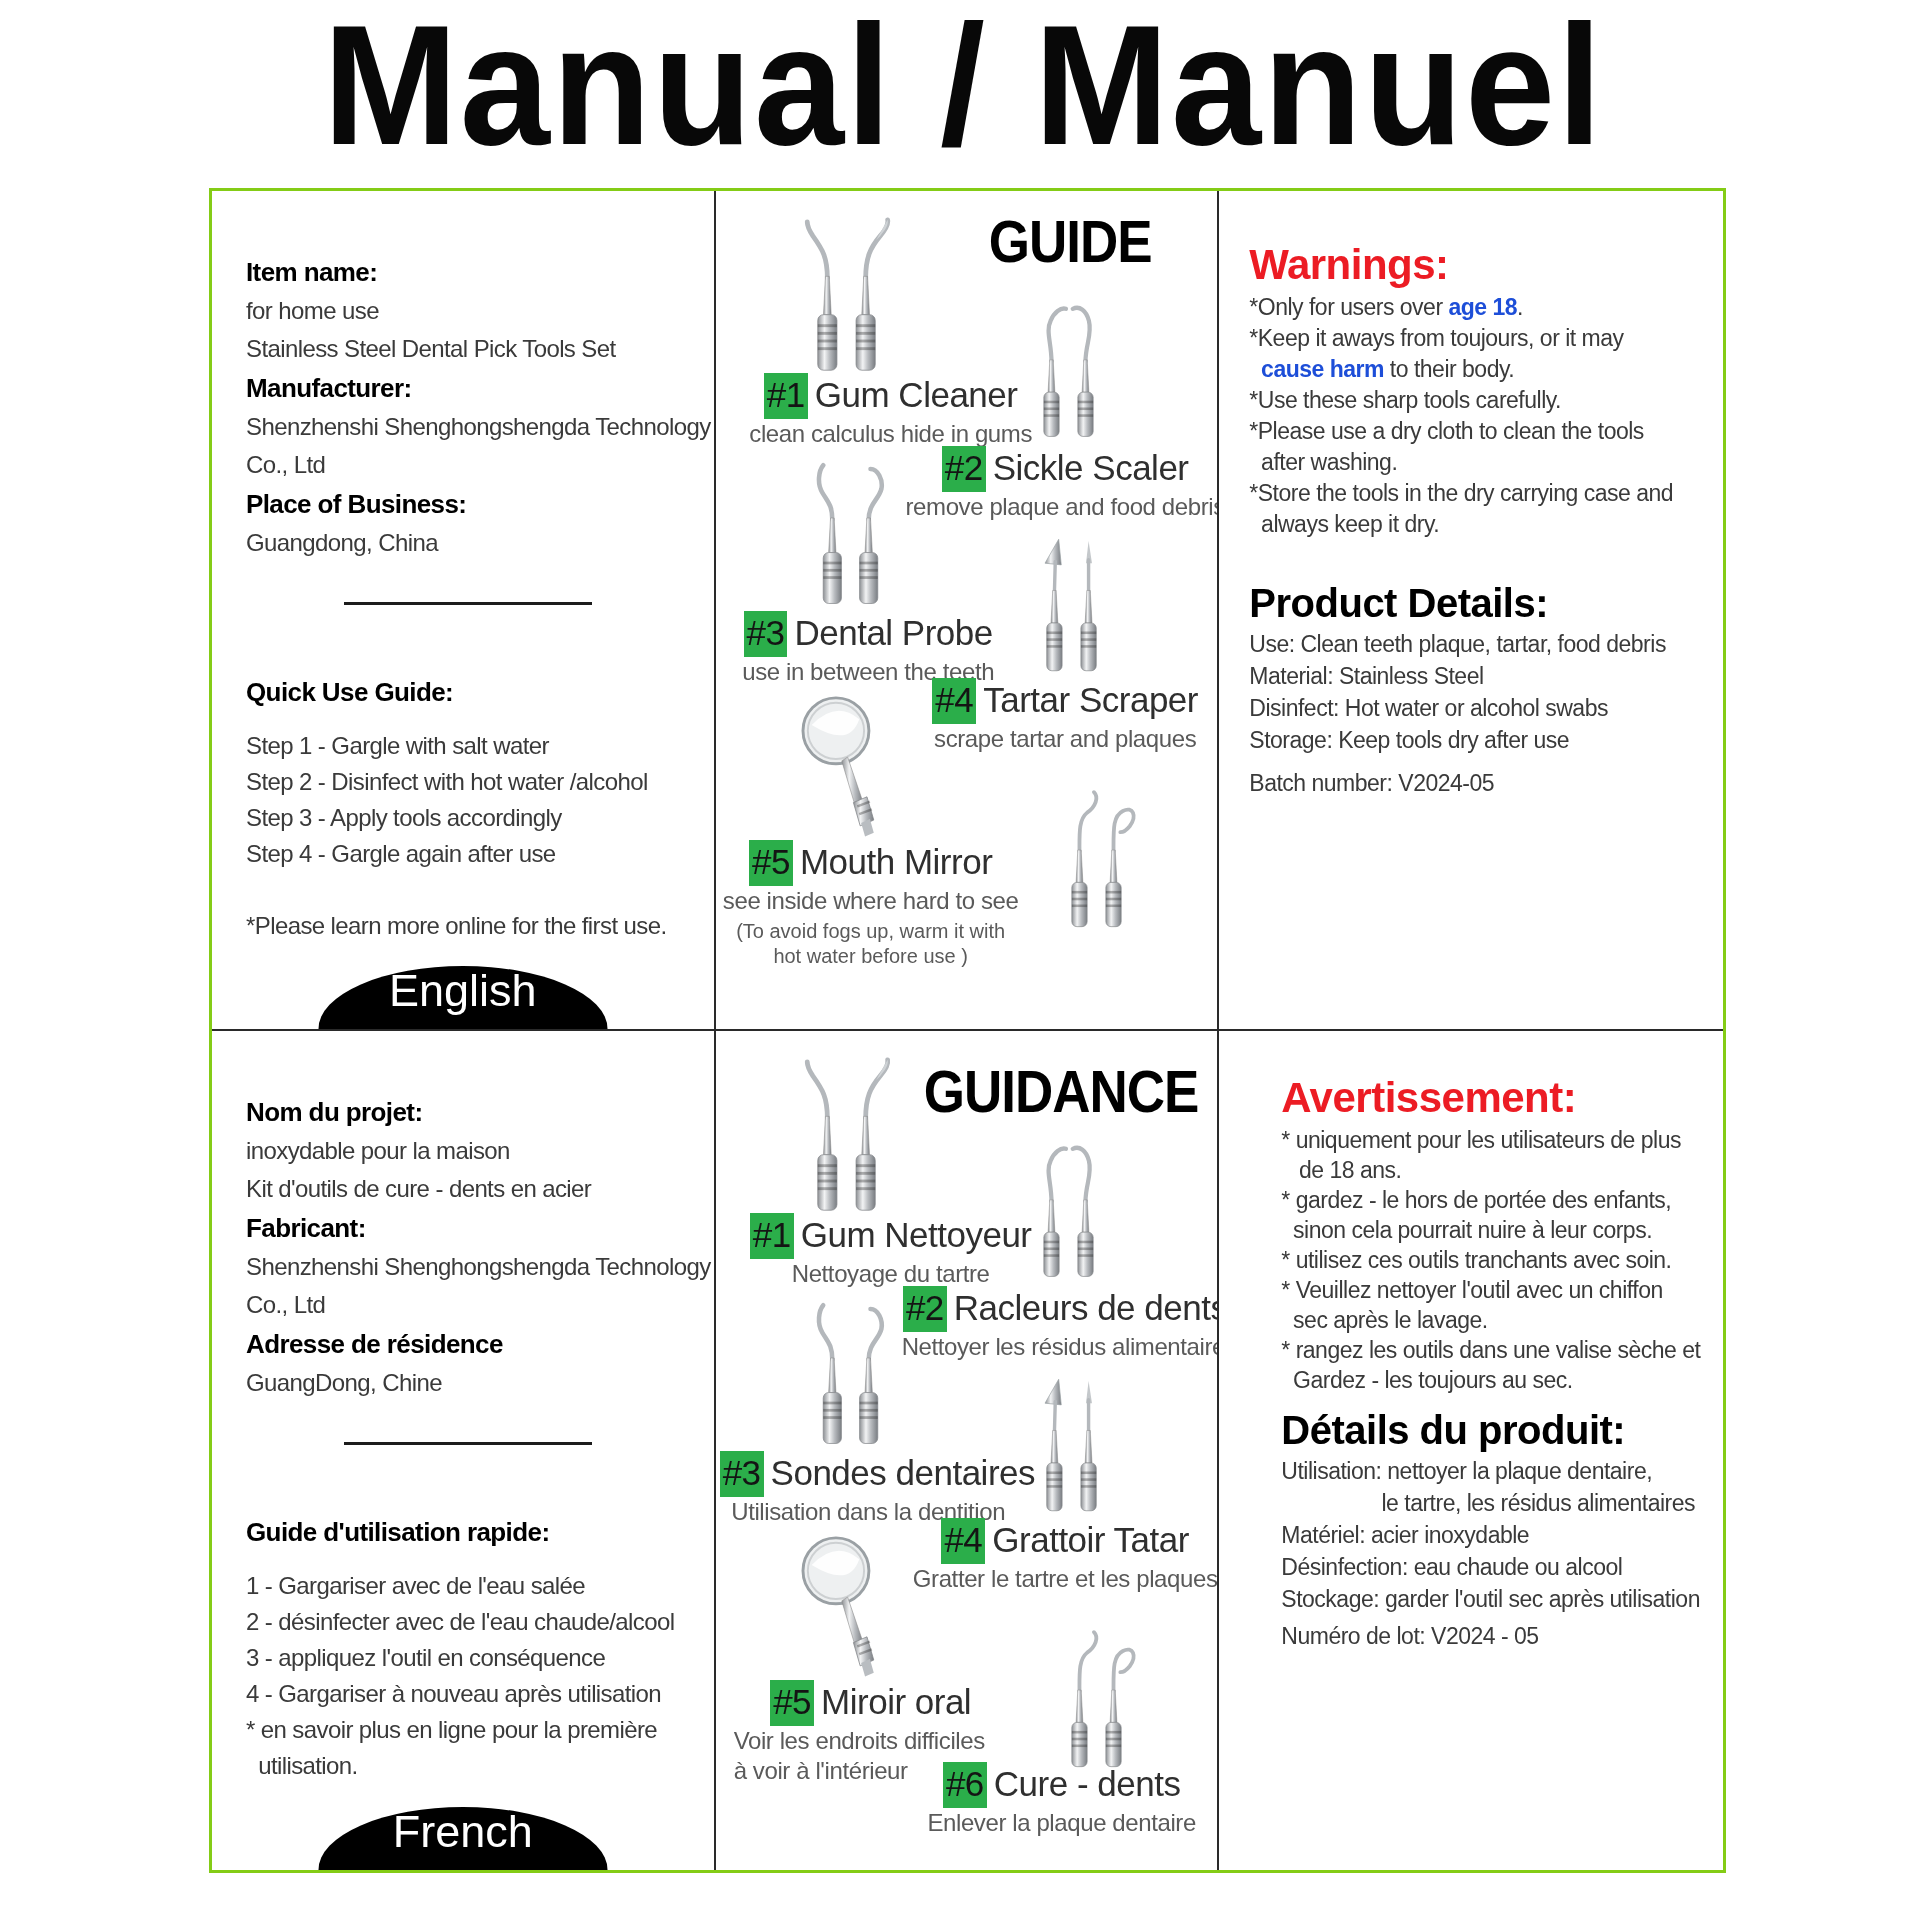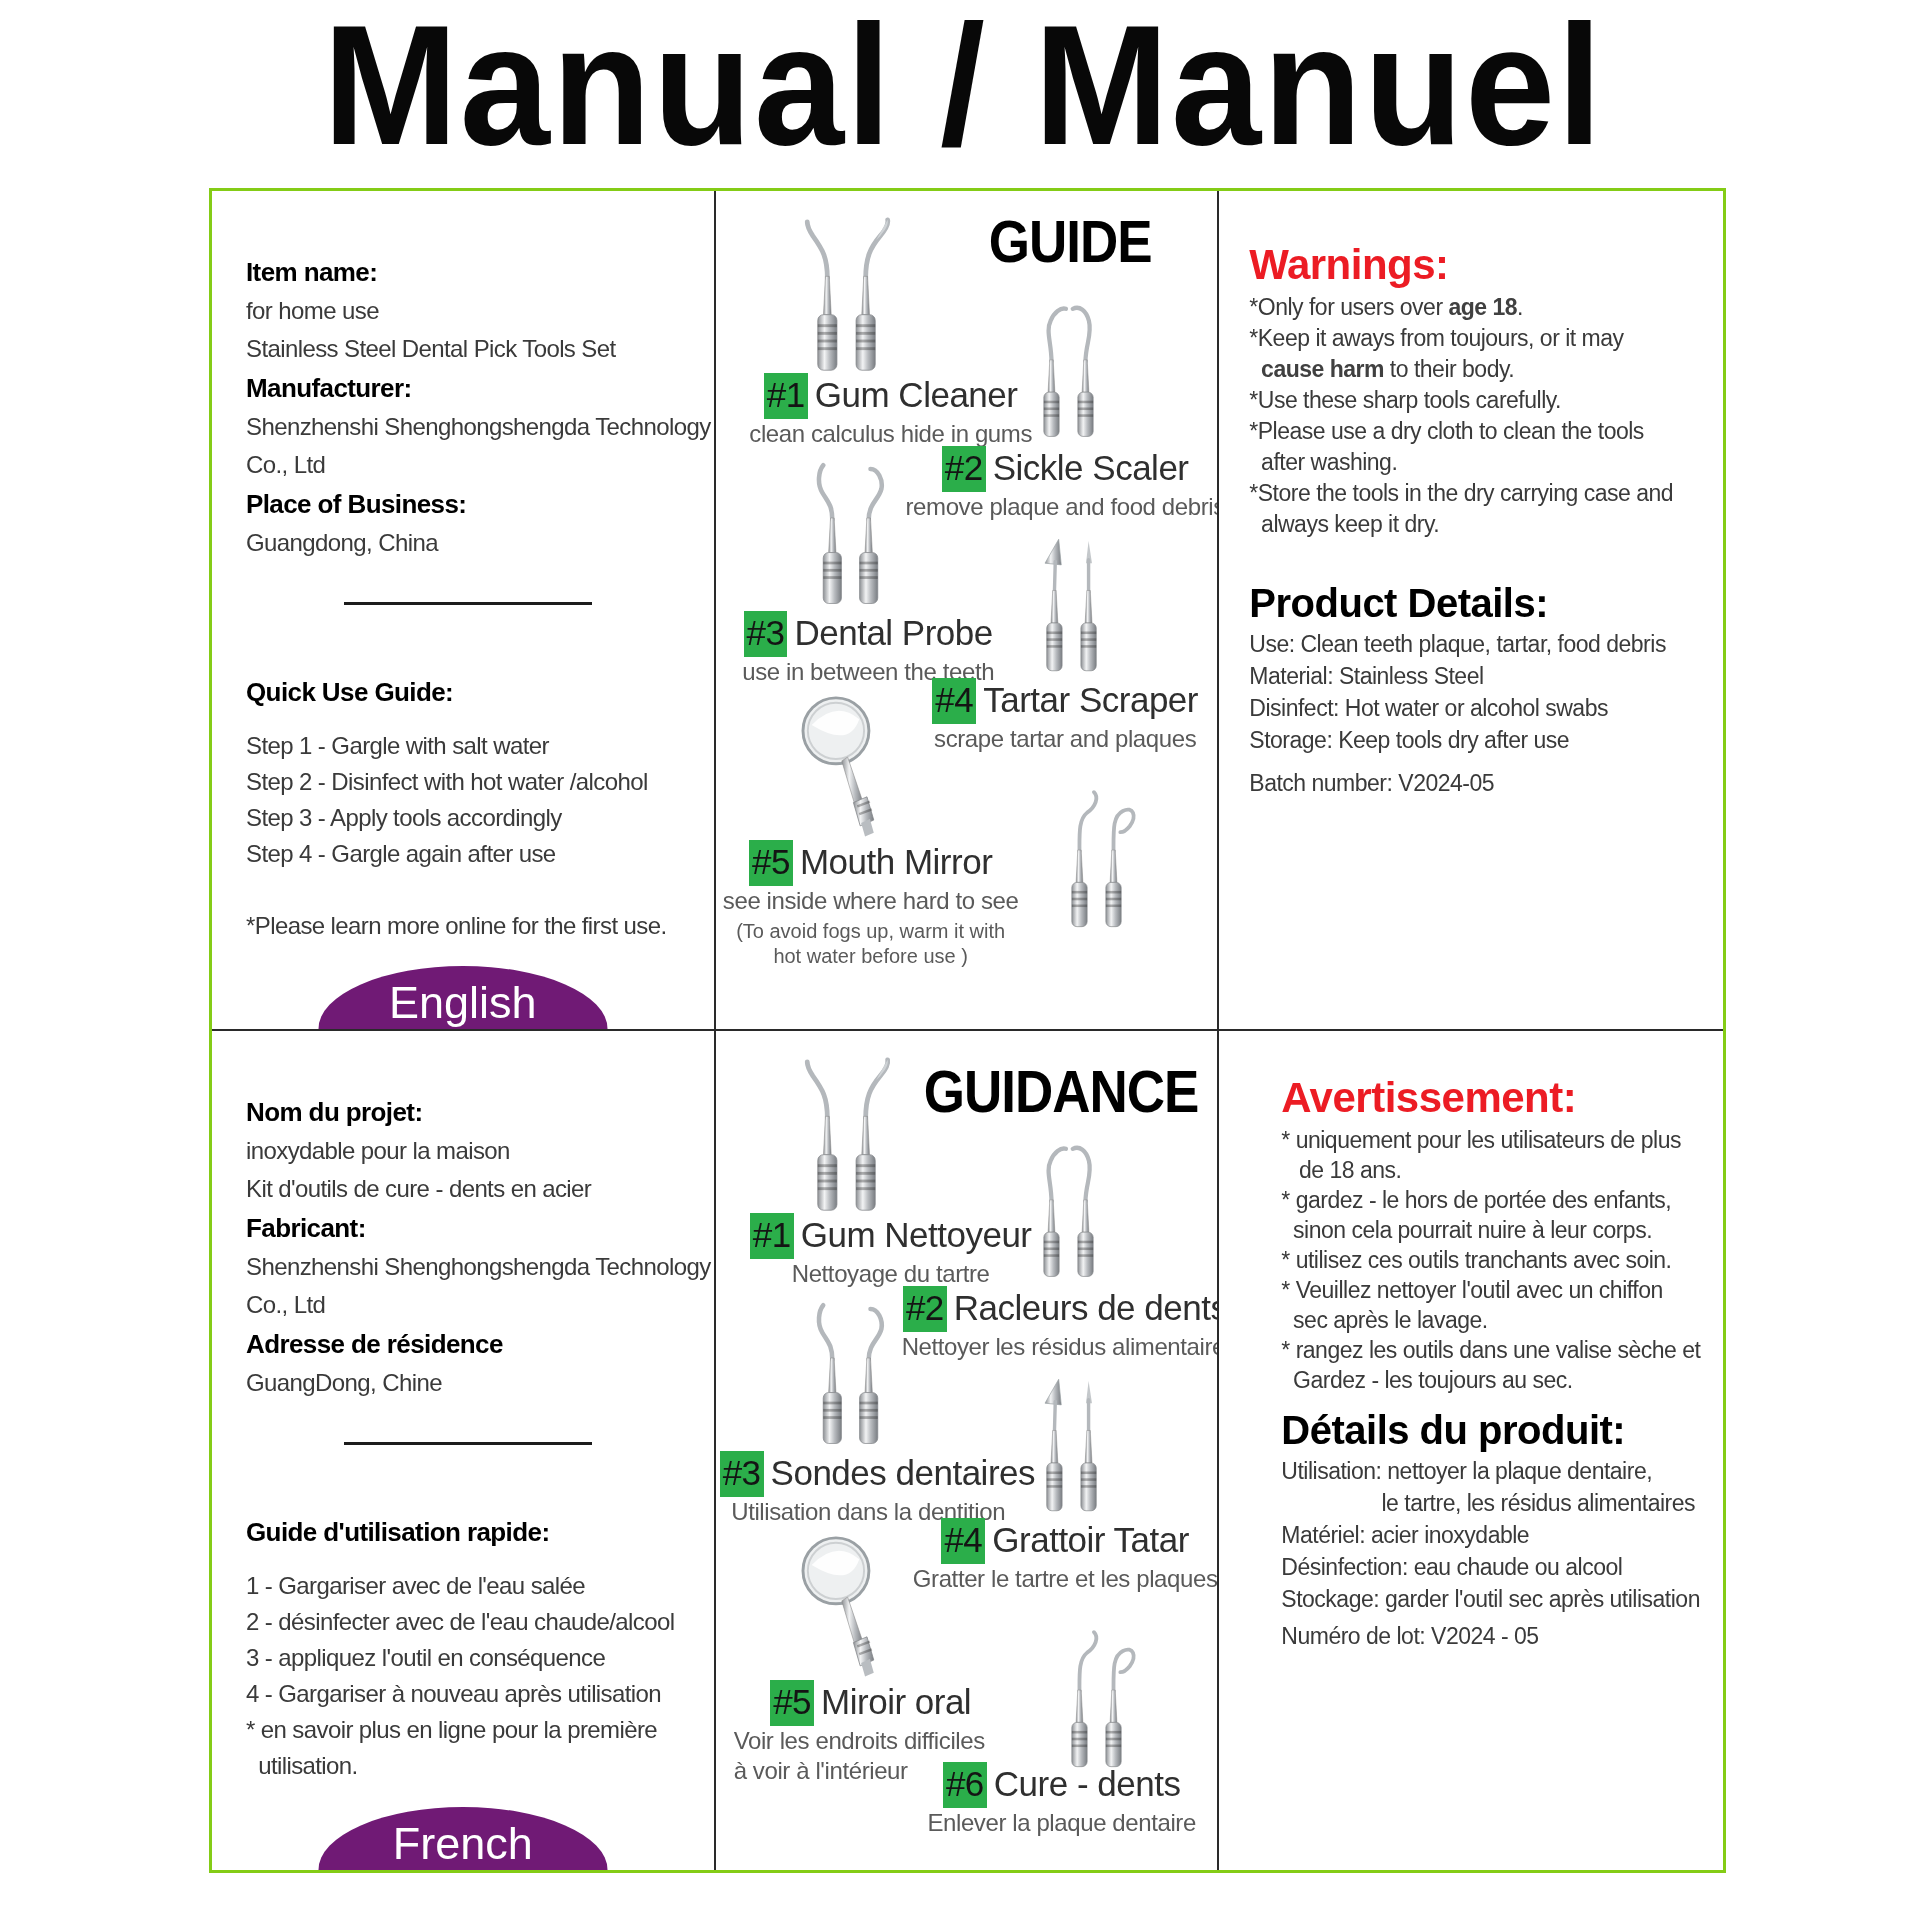--- a/index.html
+++ b/index.html
@@ -30,24 +30,24 @@
   .blk-2{margin-top:8px;}
   .blk-3{margin-top:28px;}
   .rule{width:248px;height:3px;background:#1c1c1c;margin:40px auto 0 auto;}
   .qug-head{margin-top:67px !important;}
   .steps{margin-top:16px;line-height:36px;}
   .note{margin-top:0;line-height:36px;}
   .lines>div{white-space:pre;}
 
   .dome{
     position:absolute;bottom:0;left:50%;transform:translateX(-50%);
-    width:289px;height:63px;background:#701a75;
+    width:289px;height:63px;background:#000000;
     border-radius:145px 145px 0 0 / 63px 63px 0 0;
     color:#fff;display:flex;align-items:flex-end;justify-content:center;
-    font-size:45px;line-height:1;padding-bottom:4px;box-sizing:border-box;
+    font-size:45px;line-height:1;padding-bottom:16px;box-sizing:border-box;
     letter-spacing:0px;
   }
 
   
   .guide-head{position:absolute;font-weight:bold;font-size:53px;color:#000;letter-spacing:-1px;transform:scaleY(1.12);transform-origin:top left;}
   .gh-en{left:273px;top:16px;}
   .gh-fr{left:208px;top:26px;}
   .tool-svg{position:absolute;}
   .svg-a{left:65px;top:26px;width:131px;height:158px;}
   .svg-b{left:297px;top:103px;width:111px;height:153px;}
@@ -69,21 +69,21 @@
   .tl4{left:186px;top:487px;width:327px;}
   .tl5{left:4px;top:649px;width:302px;}
   .tl6{left:180px;top:731px;width:332px;}
   .fr-guide .tl5 .sub{text-align:left;padding-left:14px;}
 
   
   .warn-col{padding:51px 20px 0 30px;font-size:23px;letter-spacing:-0.5px;color:#3a3a3a;}
   .warn-head{margin:0;font-size:42px;line-height:46px;color:#ec1c24;font-weight:bold;letter-spacing:-0.5px;}
   .warn-items{margin-top:4px;line-height:31px;}
   .warn-items>div{white-space:pre;}
-  .warn-items b, .note b{color:#404040;}
+  .warn-items b, .note b{color:#1d4ed8;}
   .details-head{margin:40px 0 0 0;font-size:40px;line-height:46px;color:#000;font-weight:bold;letter-spacing:-0.5px;}
   .details{margin-top:2px;line-height:32px;}
   .details>div{white-space:pre;}
   .batch{margin-top:14px;}
   .fr-warn{padding-top:44px;margin-left:32px;}
   .fr-warn .warn-items{line-height:30px;}
   .fr-warn .details-head{margin-top:12px;}
   .fr-warn .batch{margin-top:8px;}
 </style>
 </head>

